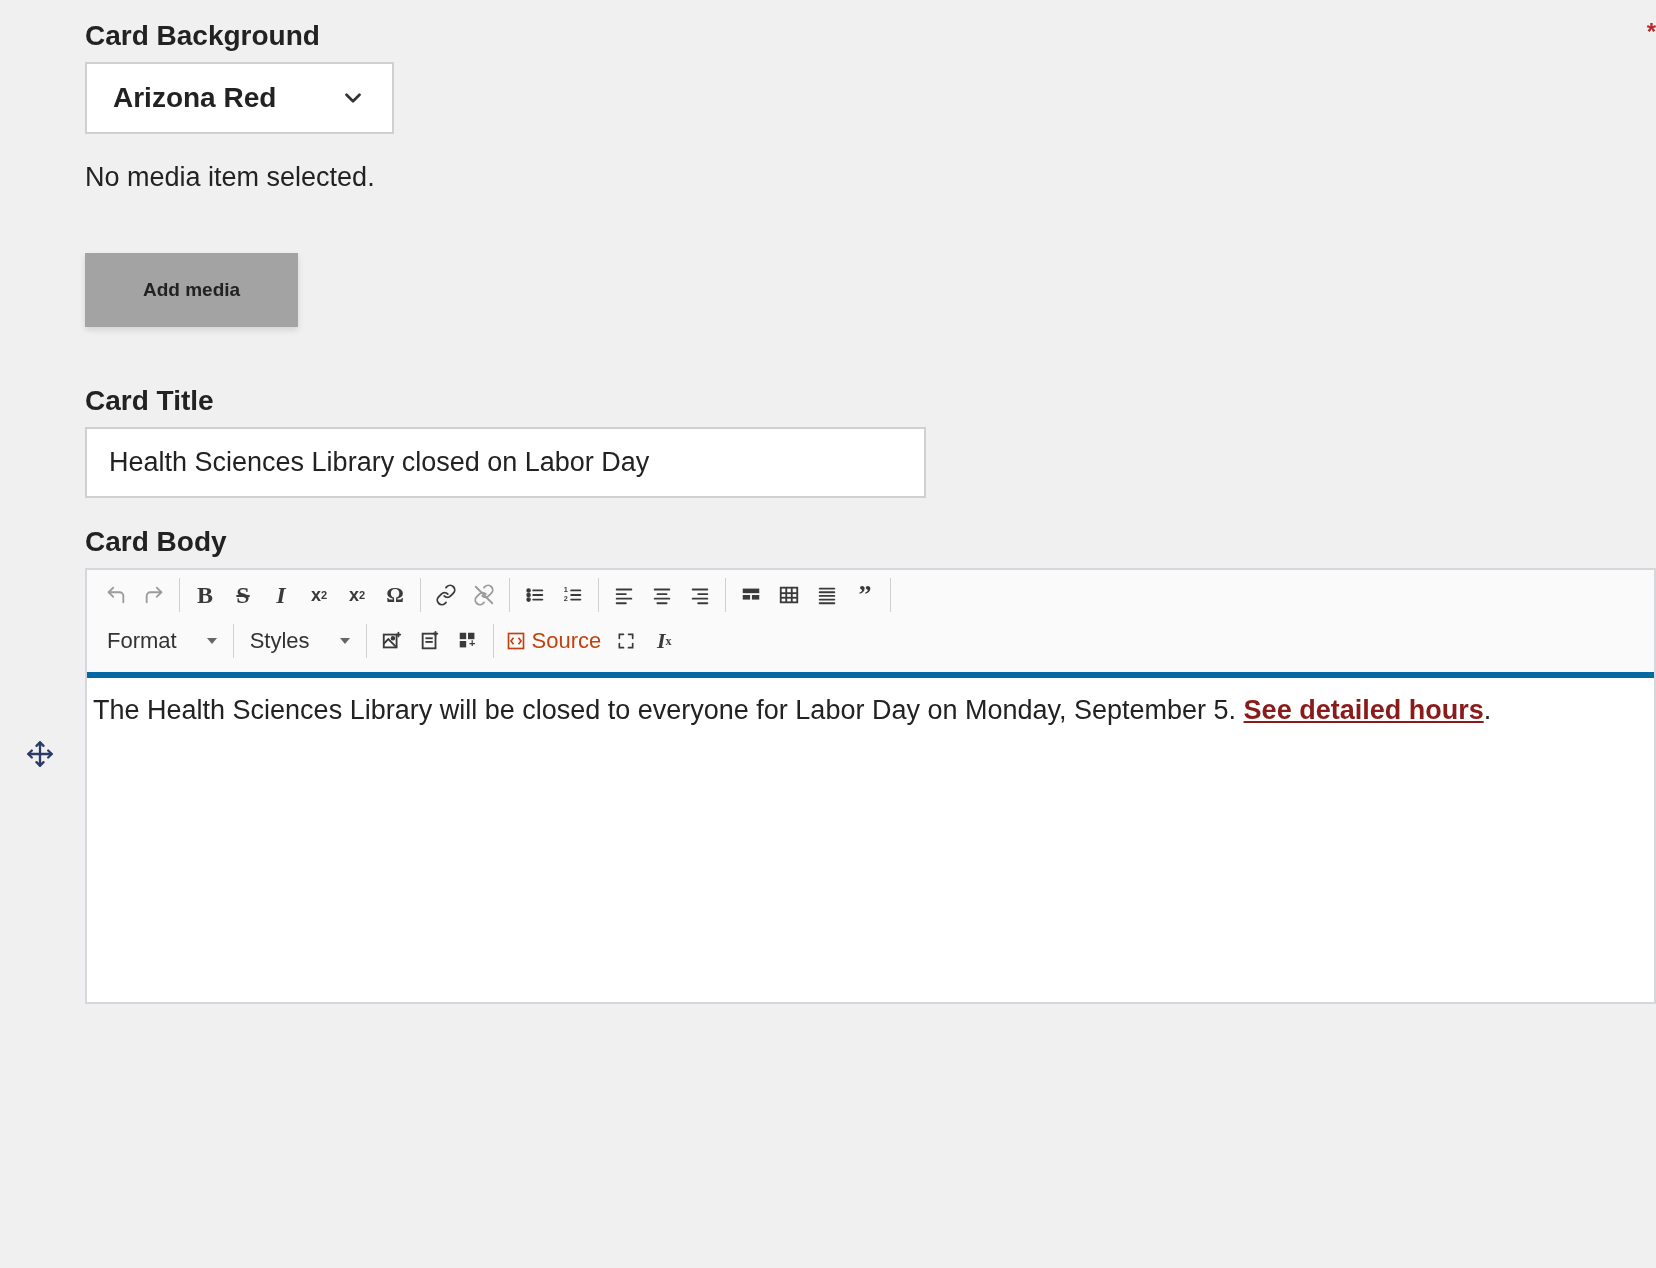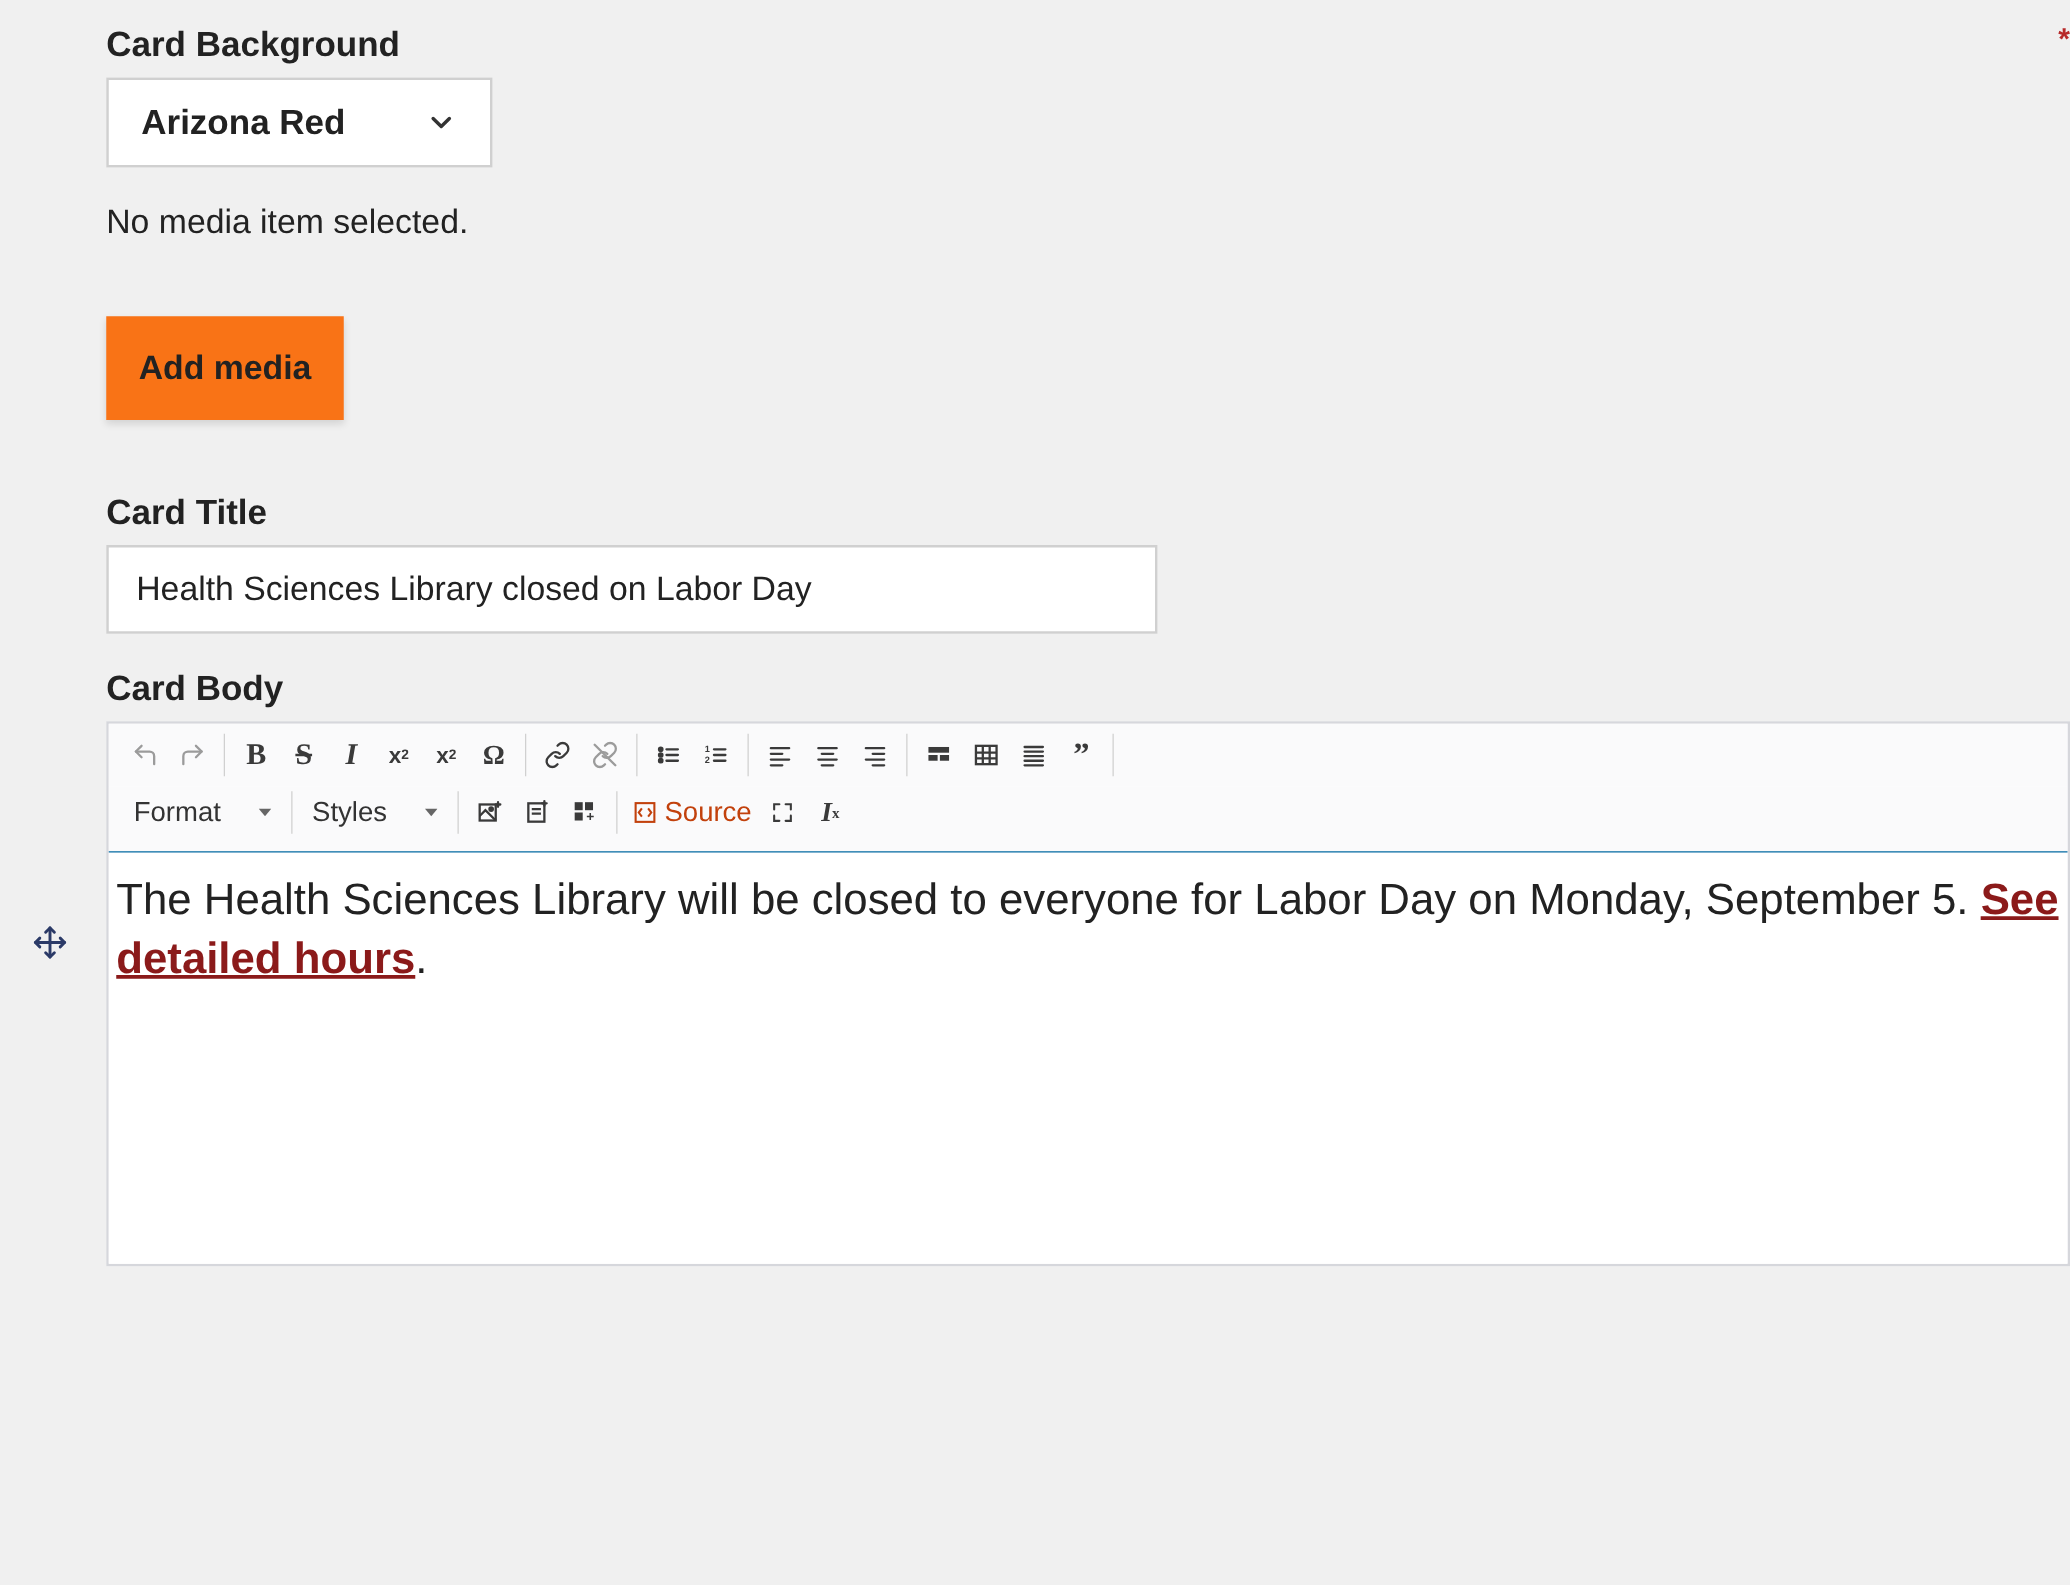--- a/index.html
+++ b/index.html
@@ -47,24 +47,24 @@
 
   .no-media {
     font-size: 27px;
     color: #222;
     margin-top: 28px;
   }
 
   .add-media-btn {
     margin-top: 60px;
     display: inline-block;
-    background: #f97316;
+    background: #a3a3a3;
     border: none;
-    padding: 26px 26px;
-    font-size: 27px;
+    padding: 26px 58px;
+    font-size: 19px;
     font-weight: 700;
     color: #222;
     cursor: pointer;
     box-shadow: 0 3px 6px rgba(0,0,0,0.12);
   }
 
   .section-gap { margin-top: 58px; }
 
   .text-input {
     width: 841px;
@@ -133,25 +133,25 @@
     padding: 0 6px;
     border: none;
     background: transparent;
     cursor: pointer;
     color: #c2410c;
     font-size: 22px;
   }
   .source-btn span { margin-left: 6px; }
 
   .editor-content {
-    border-top: 1px solid #0369a1;
+    border-top: 6px solid #0369a1;
     background: #fff;
     padding: 14px 6px 20px 6px;
     min-height: 330px;
-    font-size: 35px;
+    font-size: 27px;
     line-height: 1.35;
     color: #222;
     outline: none;
   }
   .editor-content a {
     color: #8b1a1a;
     font-weight: 700;
     text-decoration: underline;
   }
 

